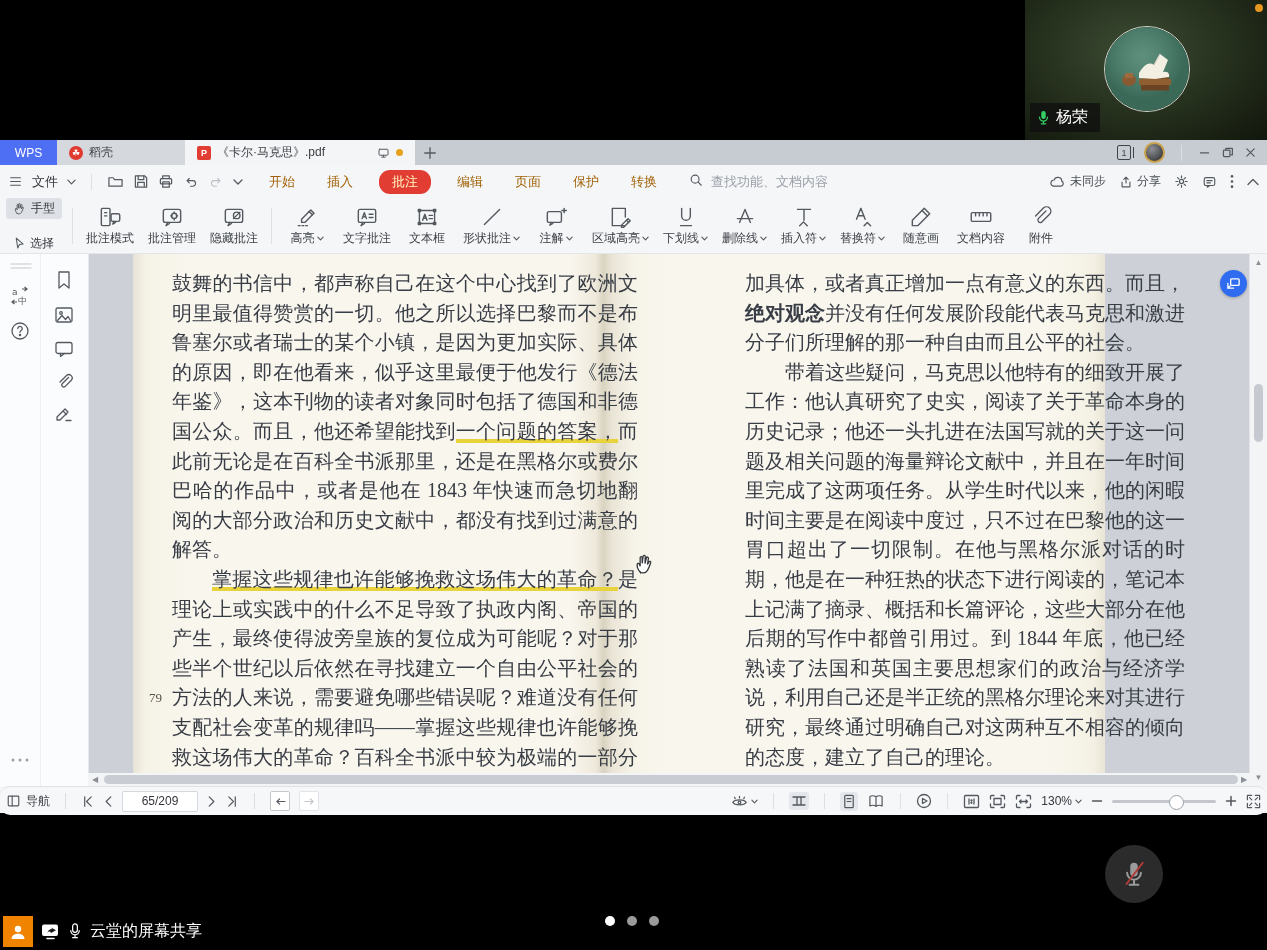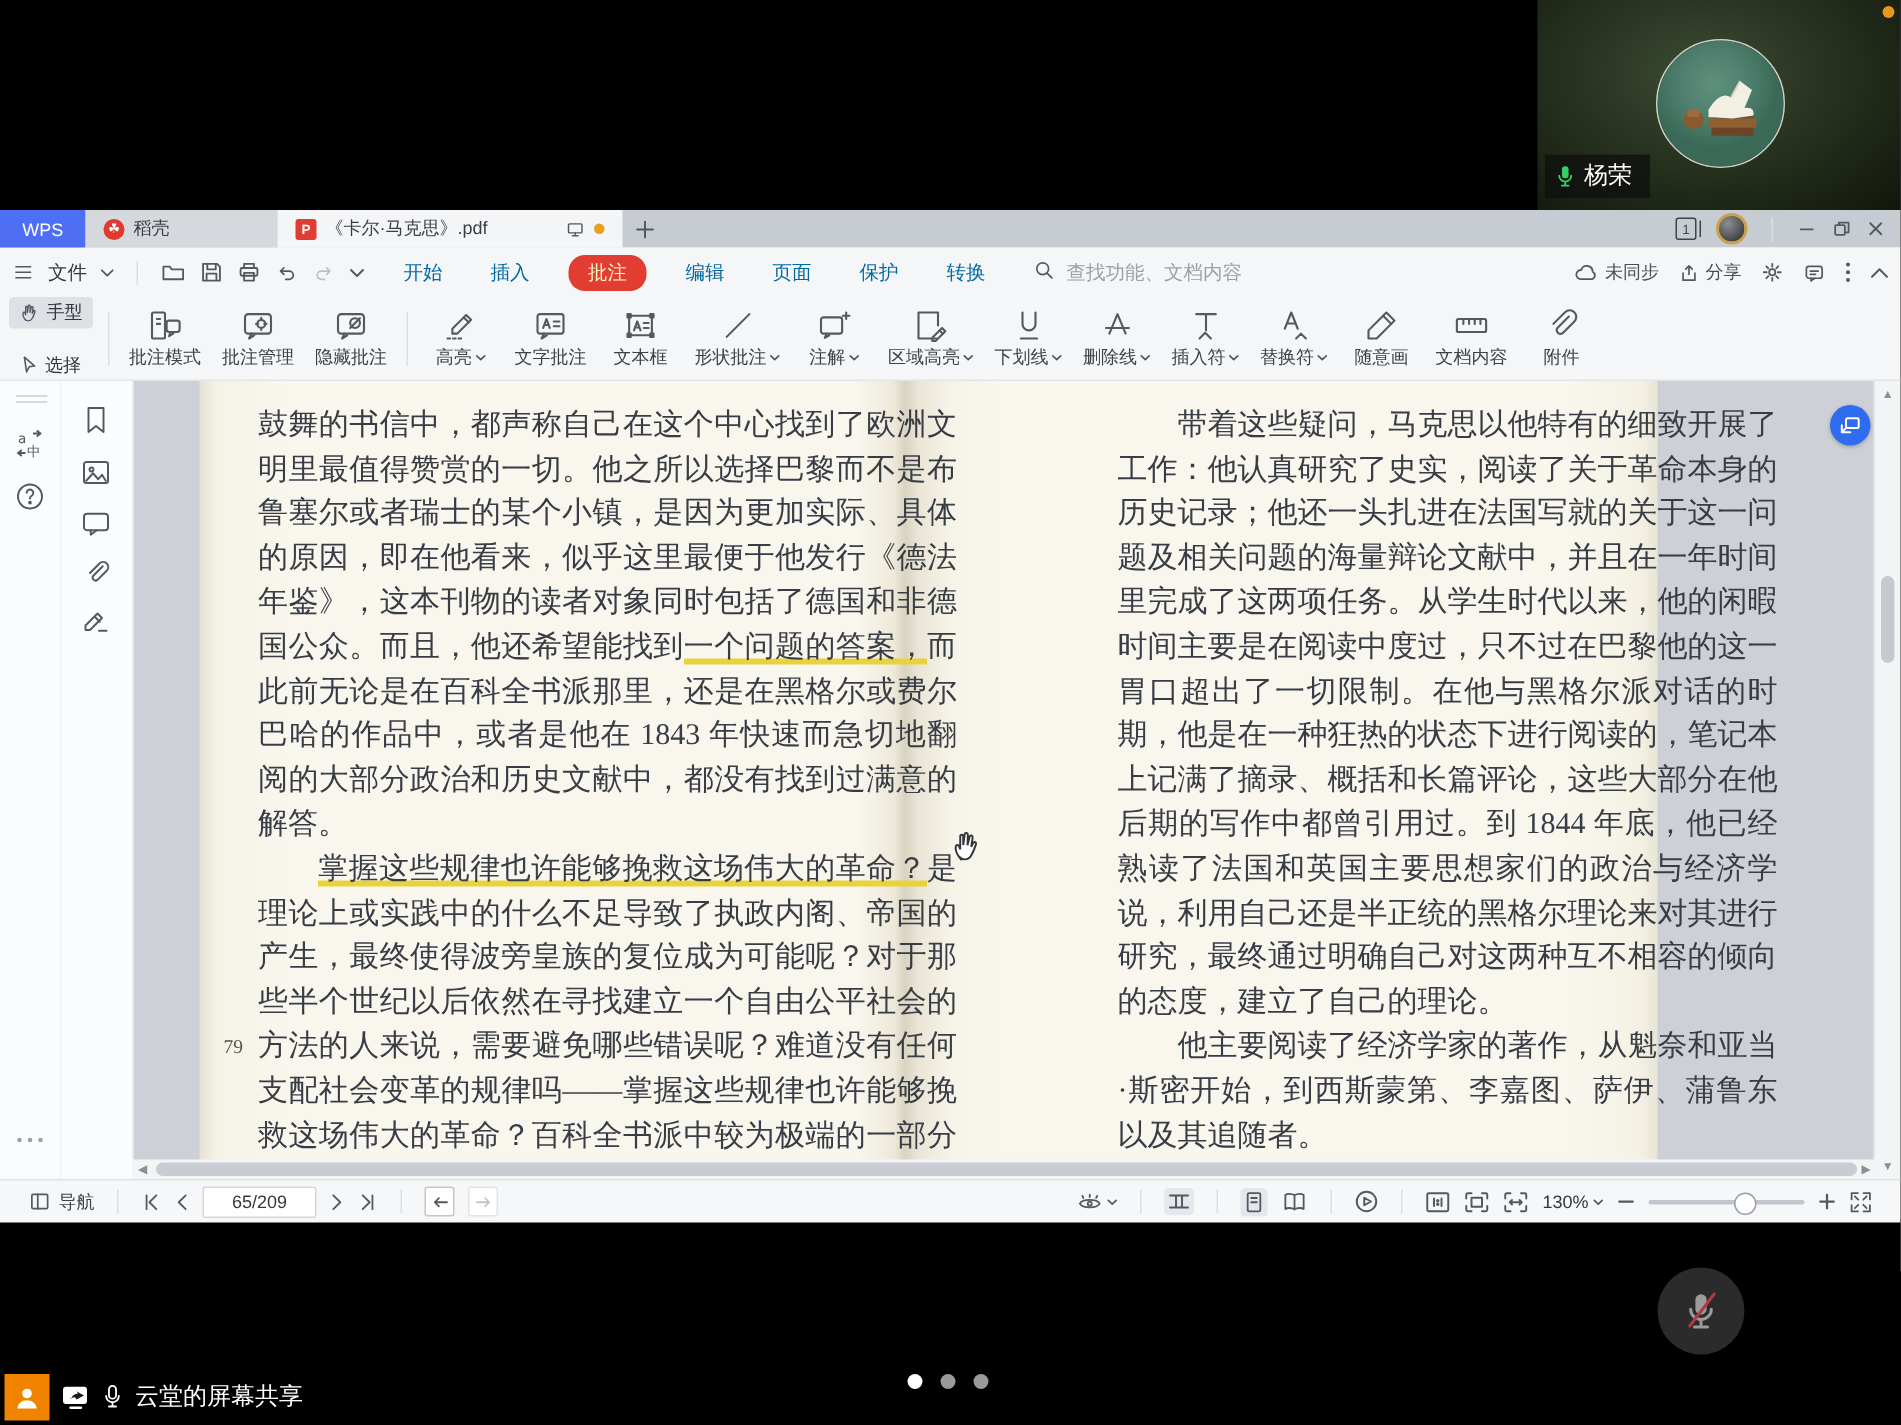--- a/index.html
+++ b/index.html
@@ -34,21 +34,21 @@
     display:flex;align-items:center;justify-content:center;}
   .tab .title{flex:1;white-space:nowrap;}
   .unsaveddot{width:7px;height:7px;border-radius:50%;background:#e8a11e;}
   .newtab{display:flex;align-items:center;justify-content:center;width:30px;}
 
   
   .menurow{height:33px;display:flex;align-items:center;background:#f5f6f8;padding:0 8px;}
   .menurow .grp{display:flex;align-items:center;gap:9px;}
   .mlabel{font-size:13px;color:#35383d;}
   .vsep{width:1px;height:16px;background:#dcdfe3;margin:0 6px;}
-  .menuitem{font-size:13px;color:#0369a1;padding:3px 6px;white-space:nowrap;}
+  .menuitem{font-size:13px;color:#a16207;padding:3px 6px;white-space:nowrap;}
   .menuitem.activepill{background:#e23d33;color:#fef9c3;border-radius:11px;padding:3px 13px;}
   .searchbox{display:flex;align-items:flex-start;gap:6px;margin-left:26px;}
   .searchbox input{border:none;background:transparent;outline:none;font-size:13px;color:#3d4147;width:150px;}
   .searchbox input::placeholder{color:#9aa0a8;}
   .mr-right{margin-left:auto;display:flex;align-items:center;gap:13px;}
   .mr-right .wtext{font-size:12px;color:#4a4f55;display:flex;align-items:center;gap:4px;}
 
   
   .ribbon{height:55px;background:#f5f6f8;border-bottom:1px solid #e3e5e9;display:flex;align-items:center;padding:0 6px;}
   .handgrp{display:flex;flex-direction:column;gap:14px;margin-right:4px;}
@@ -79,21 +79,21 @@
     display:flex;align-items:center;justify-content:center;box-shadow:0 1px 3px rgba(0,0,0,.25);}
   .vscroll{position:absolute;right:0;top:0;bottom:0;width:17px;background:#f3f4f6;border-left:1px solid #e2e4e8;}
   .vthumb{position:absolute;left:4px;top:130px;width:9px;height:58px;border-radius:5px;background:#c6cad0;}
   .varrow{position:absolute;left:4px;width:9px;text-align:center;color:#8a8f96;font-size:8px;line-height:8px;}
   .hscroll{position:absolute;left:88px;right:17px;bottom:0;height:13px;background:#f3f4f6;}
   .hthumb{position:absolute;left:16px;right:12px;top:2px;height:9px;border-radius:5px;background:#c9cdd3;}
   .cursorhand{position:absolute;left:633px;top:296px;}
 
   
   .statusbar{height:28px;background:#f6f7f9;border-top:1px solid #e0e2e6;display:flex;align-items:center;
-    justify-content:space-between;padding:0 19px;}
+    justify-content:space-between;padding:0 6px;border-radius:10px;}
   .sb-grp{display:flex;align-items:center;gap:9px;}
   .sb-label{font-size:12px;color:#3e4247;}
   .pagebox{width:74px;height:19px;background:#fff;border:1px solid #d4d7db;border-radius:2px;
     font-size:12px;color:#33363b;display:flex;align-items:center;justify-content:center;}
   .boxbtn{width:18px;height:18px;border:1px solid #c3c7cc;border-radius:2px;background:#fff;
     display:flex;align-items:center;justify-content:center;}
   .boxbtn.dis{border-color:#e1e4e8;}
   .selbg{background:#e4e7ec;border-radius:3px;padding:2px;}
   .zoomtext{font-size:12px;color:#33363b;}
   .slider{width:104px;height:3px;background:#c3c7cd;border-radius:2px;position:relative;}
@@ -478,20 +478,21 @@
           <path d="M9.5 7.5l3 3"></path>
         </svg>
     </div>
 
     <div class="book">
       <div id="lefttext" class="pagecol">
           <p><span>鼓舞的书信中，都声称自己在这个中心找到了欧洲文明里最值得赞赏的一切。他之所以选择巴黎而不是布鲁塞尔或者瑞士的某个小镇，是因为更加实际、具体的原因，即在他看来，似乎这里最便于他发行《德法年鉴》，这本刊物的读者对象同时包括了德国和非德国公众。而且，他还希望能找到</span><span class="hl-underline">一个问题的答案，</span><span>而此前无论是在百科全书派那里，还是在黑格尔或费尔巴哈的作品中，或者是他在 1843 年快速而急切地翻阅的大部分政治和历史文献中，都没有找到过满意的解答。</span></p>
           <p class="ind"><span class="hl-underline">掌握这些规律也许能够挽救这场伟大的革命？</span><span>是理论上或实践中的什么不足导致了执政内阁、帝国的产生，最终使得波旁皇族的复位成为可能呢？对于那些半个世纪以后依然在寻找建立一个自由公平社会的方法的人来说，需要避免哪些错误呢？难道没有任何支配社会变革的规律吗——掌握这些规律也许能够挽救这场伟大的革命？百科全书派中较为极端的一部分人无疑将人性过于简单化了，总是将其描述成通过启蒙教育就能突然变得彻底理性和彻底善良。至于黑格尔派</span></p>
         </div>
       <div id="righttext" class="pagecol">
+          <p><span>加具体，或者真正增加一点有意义的东西。而且，</span><span class="bold">绝对观念</span><span>并没有任何发展阶段能代表马克思和激进分子们所理解的那一种自由而且公平的社会。</span></p>
           <p class="ind"><span>带着这些疑问，马克思以他特有的细致开展了工作：他认真研究了史实，阅读了关于革命本身的历史记录；他还一头扎进在法国写就的关于这一问题及相关问题的海量辩论文献中，并且在一年时间里完成了这两项任务。从学生时代以来，他的闲暇时间主要是在阅读中度过，只不过在巴黎他的这一胃口超出了一切限制。在他与黑格尔派对话的时期，他是在一种狂热的状态下进行阅读的，笔记本上记满了摘录、概括和长篇评论，这些大部分在他后期的写作中都曾引用过。到 1844 年底，他已经熟读了法国和英国主要思想家们的政治与经济学说，利用自己还是半正统的黑格尔理论来对其进行研究，最终通过明确自己对这两种互不相容的倾向的态度，建立了自己的理论。</span></p>
           <p class="ind"><span>他主要阅读了经济学家的著作，从魁奈和亚当·斯密开始，到西斯蒙第、李嘉图、萨伊、蒲鲁东以及其追随者。</span></p>
         </div>
       <div class="pagenum">79</div>
     </div>
 
     <svg class="cursorhand" width="24" height="26" viewBox="0 0 20 22">
       <path d="M6 19c-2-2.4-3-4.8-2.6-7 .3-1 1.5-1 1.9.1l.6 1.6V6.5c0-1.3 1.7-1.3 1.7 0v4.8l.8-6c.2-1.2 1.8-1 1.8.2l-.2 5.9 1.2-4.8c.3-1.1 1.8-.8 1.7.4l-.8 5.3 1.2-2.2c.5-1 1.8-.4 1.5.7-.7 2.2-1.4 4.2-2.7 6.4-.9 1.5-2.2 2.2-3.6 2.2-1 0-1.8-.2-2.5-.9z" fill="#fff" stroke="#33363b" stroke-width="1.1"></path>
     </svg>
 

